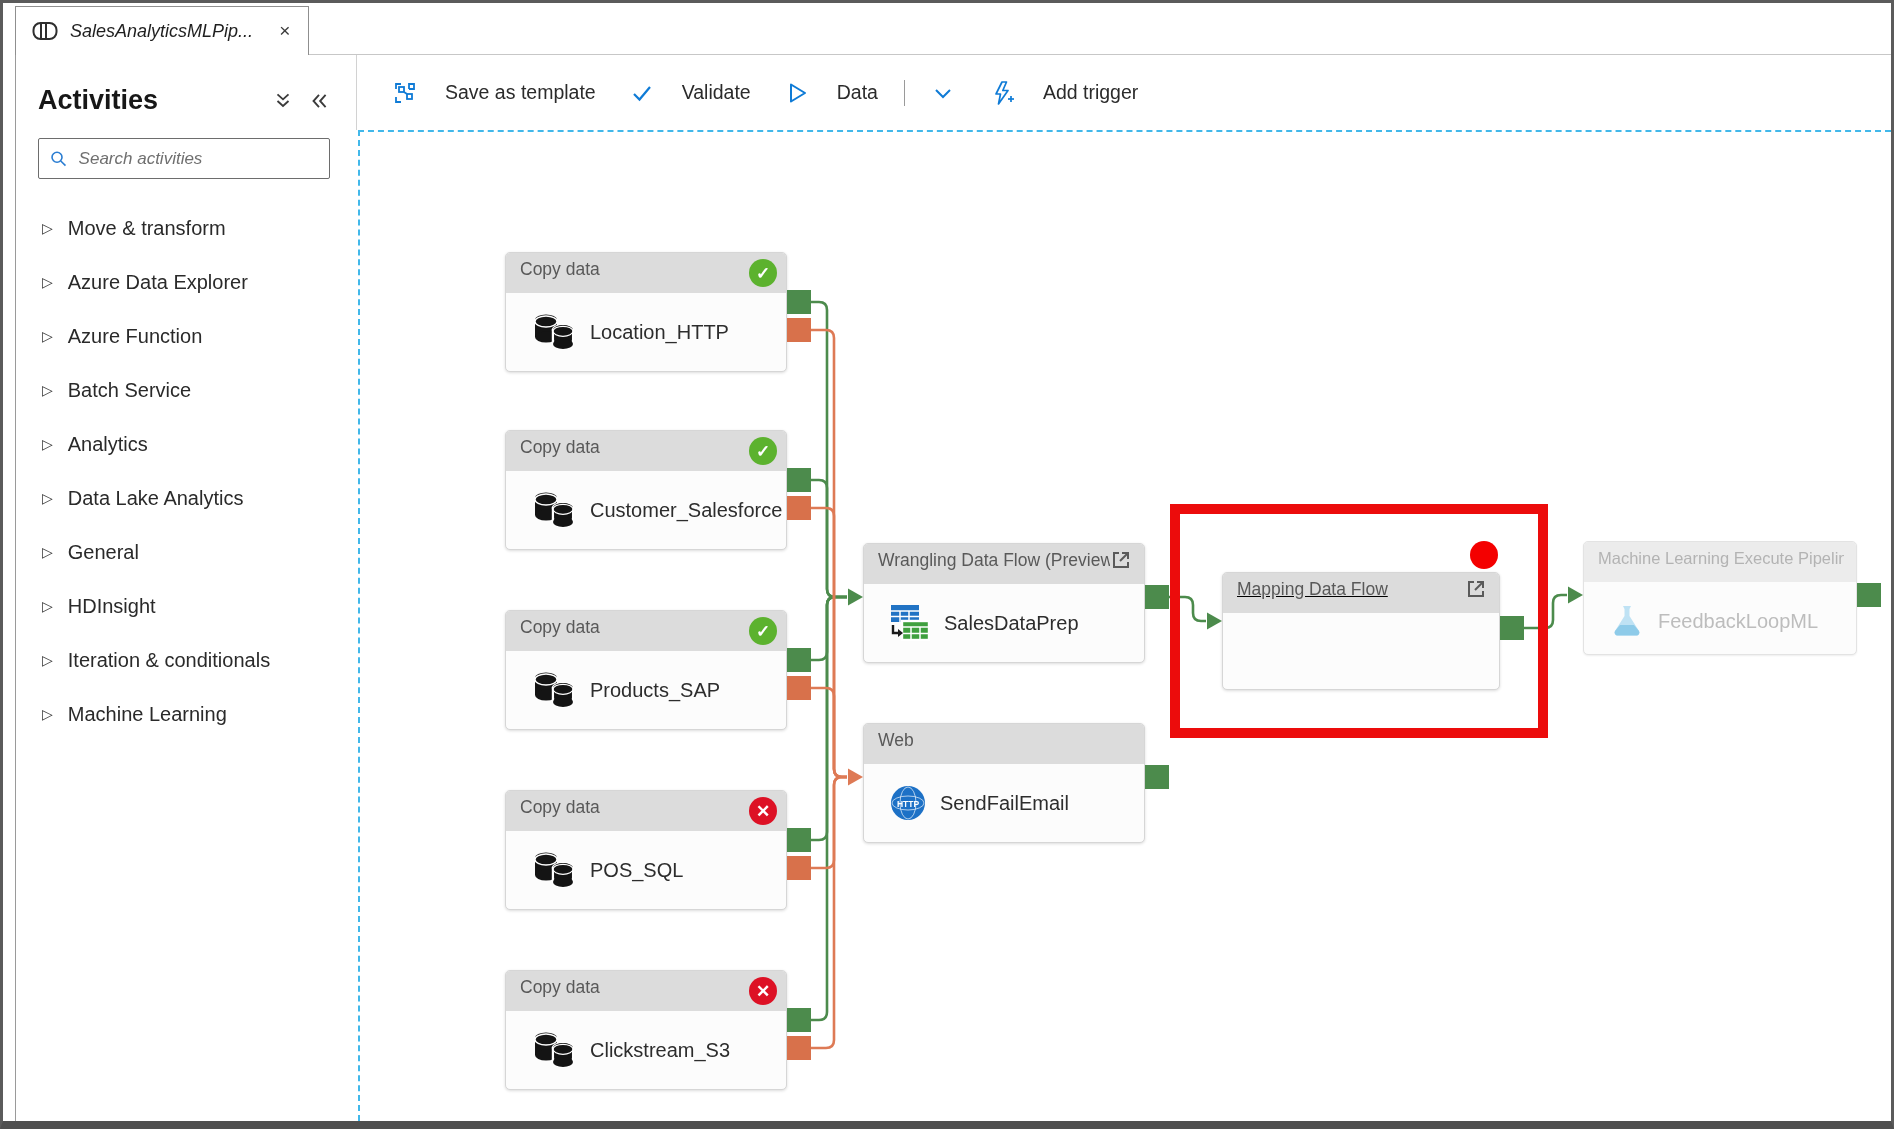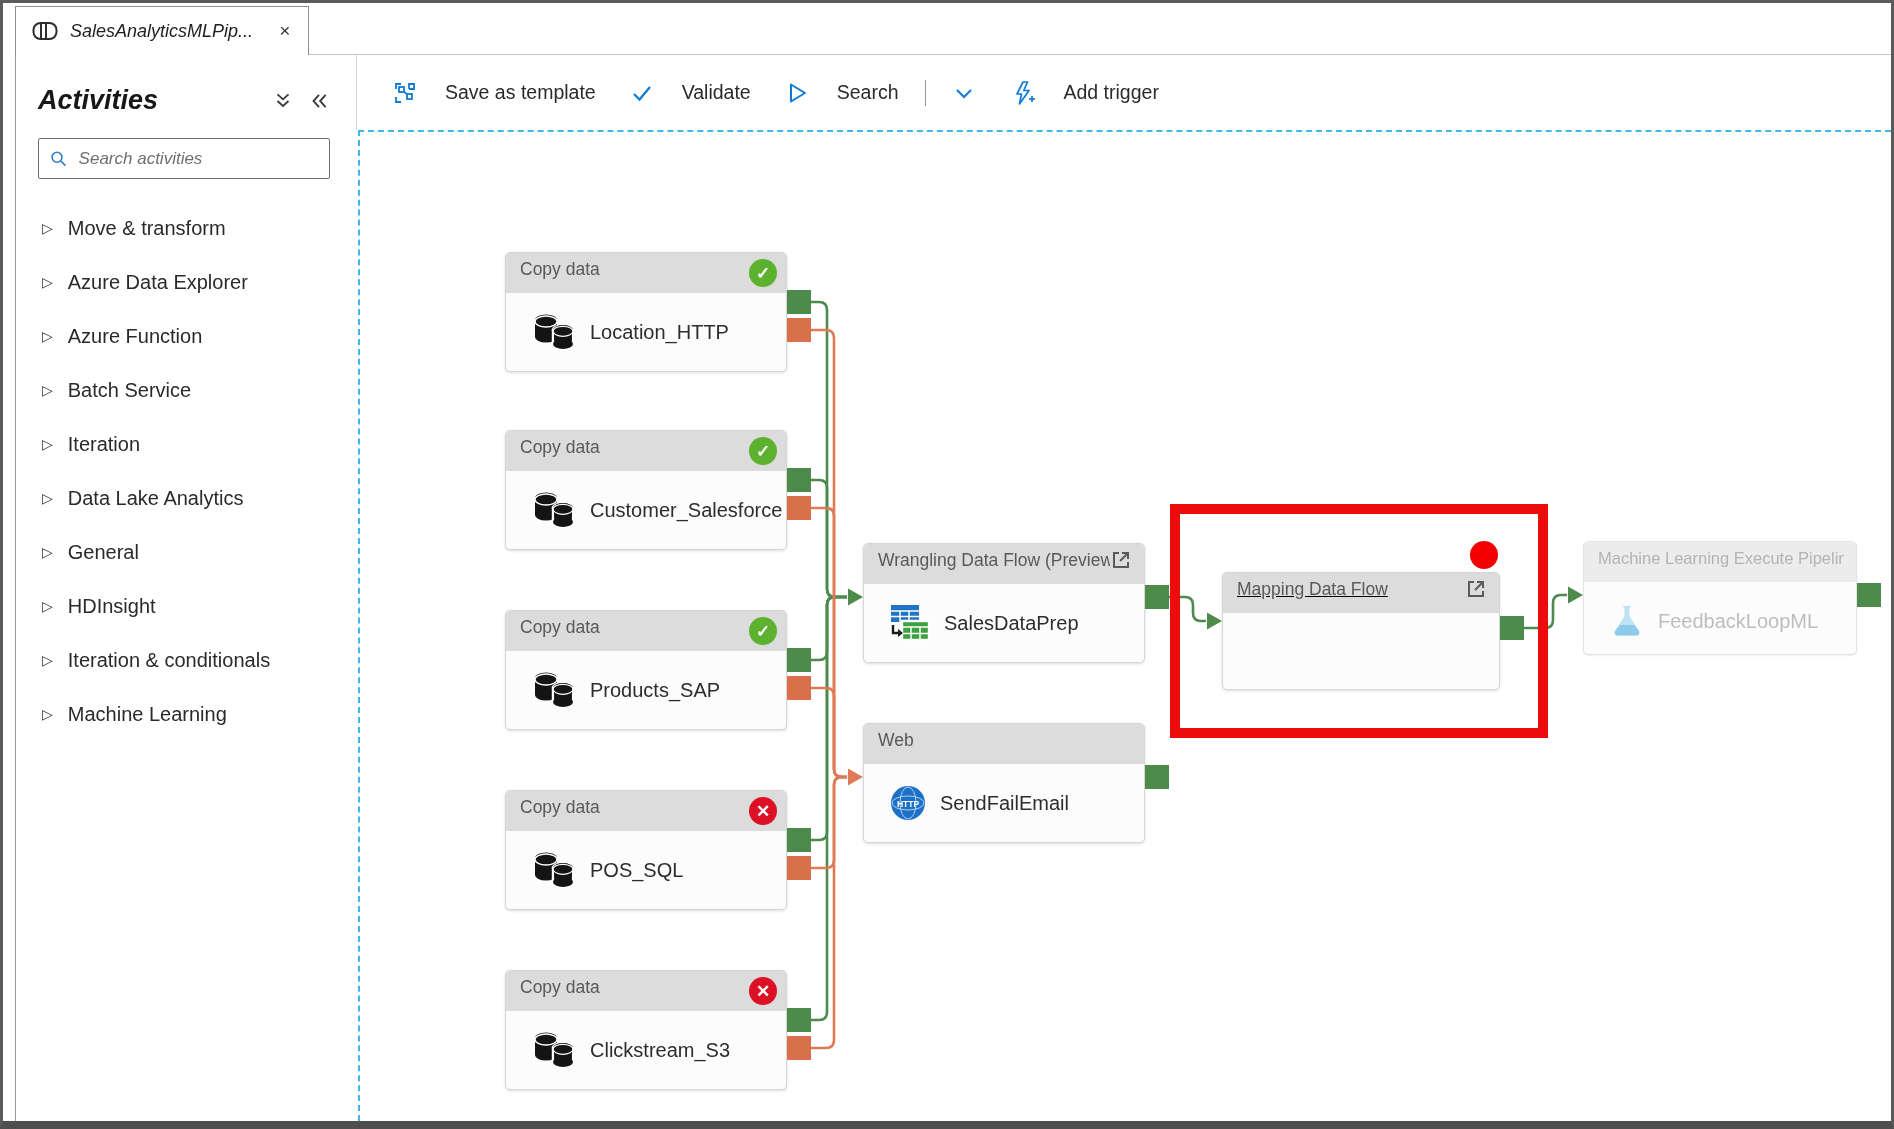--- a/index.html
+++ b/index.html
@@ -11,21 +11,21 @@
   
   .tab { position:absolute; left:15px; top:6px; width:294px; height:49px; background:#fff;
          border:1px solid #8f8f8f; border-bottom:none; display:flex; align-items:center; padding:0 16px; gap:12px; z-index:5;font-style:italic; }
   .tab-title { font-size:18px; color:#1f1f1f; flex:1; white-space:nowrap; overflow:hidden; }
   .tab-close { font-size:19px; color:#3c3c3c; cursor:pointer; padding:0 2px; }
   .tabstrip-line { position:absolute; left:308px; right:3px; top:54px; height:1px; background:#c7c7c7; }
   .left-vline { position:absolute; left:15px; top:6px; bottom:8px; width:1px; background:#9a9a9a; }
 
   
   .sidebar { position:absolute; left:16px; top:55px; width:340px; bottom:8px; background:#fff; z-index:4; }
-  .sidebar-head { display:flex; align-items:center; margin:30px 26px 0 22px;font-style:italic; }
+  .sidebar-head { display:flex; align-items:center; margin:30px 26px 0 22px; }
   .sidebar-title { font-size:27px; font-weight:600; color:#171717; flex:1; }
   .side-ico { width:22px; height:22px; margin-left:14px; cursor:pointer; }
   .searchbox { display:flex; align-items:center; gap:10px; margin:22px 26px 0 22px; height:41px;
                border:1px solid #6d6d6d; border-radius:2px; padding:0 10px; }
   .searchbox input { border:none; outline:none; font-style:italic; font-size:17px; color:#555; width:100%;
                      font-family:"Liberation Sans", sans-serif; background:transparent; }
   .searchbox input::placeholder { color:#6f6f6f; }
   .acts { margin-top:22px; }
   .act-row { height:54px; display:flex; align-items:center; padding-left:26px; gap:15px; cursor:pointer; }
   .act-tri { font-size:14px; color:#3d3d3d; line-height:1; }
@@ -122,21 +122,21 @@
     <div class="act-row">
       <span class="act-tri">▷</span>
       <span class="act-label">Azure Function</span>
       </div>
     <div class="act-row">
       <span class="act-tri">▷</span>
       <span class="act-label">Batch Service</span>
       </div>
     <div class="act-row">
       <span class="act-tri">▷</span>
-      <span class="act-label">Iteration</span>
+      <span class="act-label">Analytics</span>
       </div>
     <div class="act-row">
       <span class="act-tri">▷</span>
       <span class="act-label">Data Lake Analytics</span>
       </div>
     <div class="act-row">
       <span class="act-tri">▷</span>
       <span class="act-label">General</span>
       </div>
     <div class="act-row">
@@ -171,21 +171,21 @@
   <div class="tbtn">
     <svg width="24" height="24" viewBox="0 0 24 24">
       <polyline points="4,13 9.5,18.5 20,6" fill="none" stroke="#0f7bd6" stroke-width="2.2"></polyline>
     </svg>
     <span>Validate</span>
   </div>
   <div class="tbtn">
     <svg width="24" height="24" viewBox="0 0 24 24">
       <path d="M6 3.5 L20 12 L6 20.5 Z" fill="none" stroke="#0f7bd6" stroke-width="2" stroke-linejoin="round"></path>
     </svg>
-    <span>Search</span>
+    <span>Data</span>
   </div>
   <div class="tb-sep"></div>
   <svg width="24" height="24" viewBox="0 0 24 24" style="cursor:pointer">
     <polyline points="5,9 12,16 19,9" fill="none" stroke="#0f7bd6" stroke-width="2"></polyline>
   </svg>
   <div class="tbtn">
     <svg width="26" height="26" viewBox="0 0 26 26">
       <path d="M13 2 L7 14 H11.5 L9.5 24 L19 10.5 H13.8 L17.5 2 Z" fill="none" stroke="#0f7bd6" stroke-width="1.7" stroke-linejoin="round"></path>
       <line x1="19" y1="19" x2="25" y2="19" stroke="#0f7bd6" stroke-width="1.7"></line>
       <line x1="22" y1="16" x2="22" y2="22" stroke="#0f7bd6" stroke-width="1.7"></line>

